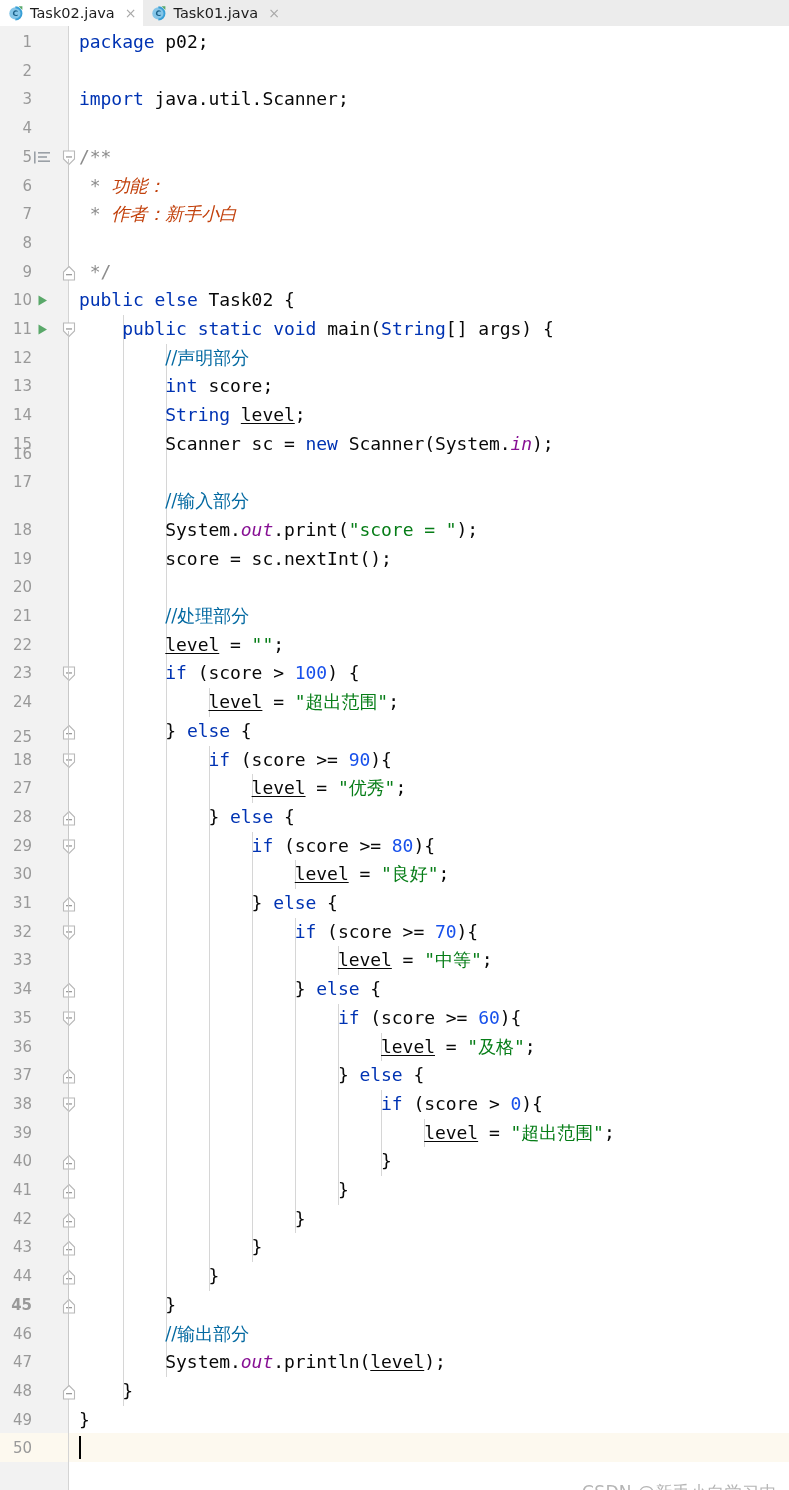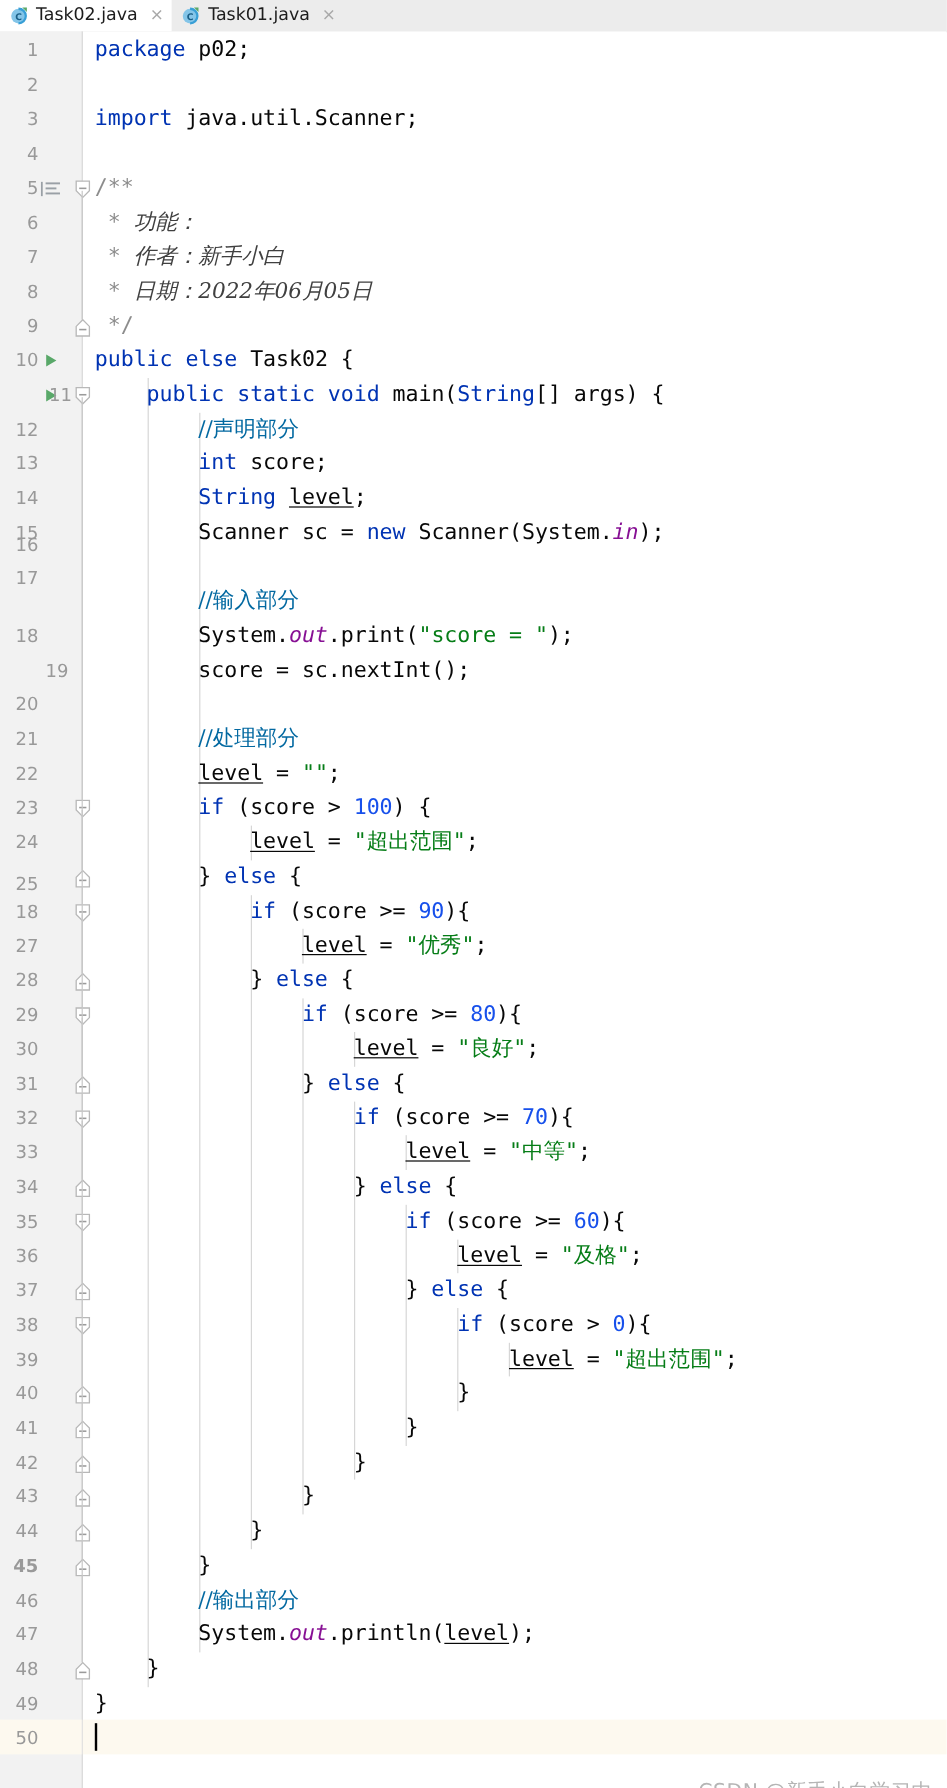--- a/index.html
+++ b/index.html
@@ -160,21 +160,21 @@
     position: absolute;
     width: 1px;
     background: #d6d6d6;
   }
 
   
   .kw   { color: #0033b3; }
   .num  { color: #1750eb; }
   .str  { color: #067d17; }
   .cmt  { color: #0369a1; font-family: "DejaVu Serif", serif; }
-  .jdoc { color: #404040; font-style: italic; font-family: "DejaVu Serif", serif; }
+  .jdoc { color: #c2410c; font-style: italic; font-family: "DejaVu Serif", serif; }
   .jdoc-ast { color: #8c8c8c; font-style: normal; font-family: "DejaVu Sans Mono", monospace; }
   .stat { color: #871094; font-style: italic; }
   .fld  { text-decoration: underline; text-underline-offset: 2px; }
 
   
   #watermark {
     position: absolute;
     right: 12px;
     top: 1455px;
     font-family: "DejaVu Sans", sans-serif;
@@ -398,29 +398,29 @@
       <div class="ln" style="top: 2px;">1</div>
       <div class="ln" style="top: 30.7px;">2</div>
       <div class="ln" style="top: 59.4px;">3</div>
       <div class="ln" style="top: 88.1px;">4</div>
       <div class="ln" style="top: 116.8px;">5</div>
       <div class="ln" style="top: 145.5px;">6</div>
       <div class="ln" style="top: 174.2px;">7</div>
       <div class="ln" style="top: 202.9px;">8</div>
       <div class="ln" style="top: 231.6px;">9</div>
       <div class="ln" style="top: 260.3px;">10</div>
-      <div class="ln" style="top: 289px; padding-left: 28px;">11</div>
+      <div class="ln" style="top: 289px;">11</div>
       <div class="ln" style="top: 317.7px;">12</div>
       <div class="ln" style="top: 346.4px;">13</div>
       <div class="ln" style="top: 375.1px;">14</div>
       <div class="ln" style="top: 403.8px;">15</div>
       <div class="ln" style="top: 414px;">16</div>
       <div class="ln" style="top: 442px;">17</div>
       <div class="ln" style="top: 489.9px;">18</div>
-      <div class="ln" style="top: 518.6px; padding-left: 25px;">19</div>
+      <div class="ln" style="top: 518.6px;">19</div>
       <div class="ln" style="top: 547.3px;">20</div>
       <div class="ln" style="top: 576px;">21</div>
       <div class="ln" style="top: 604.7px;">22</div>
       <div class="ln" style="top: 633.4px;">23</div>
       <div class="ln" style="top: 662.1px;">24</div>
       <div class="ln" style="top: 697px;">25</div>
       <div class="ln" style="top: 719.5px;">18</div>
       <div class="ln" style="top: 748.2px;">27</div>
       <div class="ln" style="top: 776.9px;">28</div>
       <div class="ln" style="top: 805.6px;">29</div>
@@ -446,21 +446,20 @@
       <div class="ln" style="top: 1379.6px;">49</div>
       <div class="ln" style="top: 1408.3px;">50</div>
     </div>
 
   <div id="code">
       <div class="line" style="top: 2px;"><span class="kw">package</span> p02;</div>
       <div class="line" style="top: 59.4px;"><span class="kw">import</span> java.util.Scanner;</div>
       <div class="line" style="top: 116.8px;"><span class="jdoc-ast">/**</span></div>
       <div class="line" style="top: 145.5px;"> <span class="jdoc-ast">* </span><span class="jdoc">功能：</span></div>
       <div class="line" style="top: 174.2px;"> <span class="jdoc-ast">* </span><span class="jdoc">作者：新手小白</span></div>
-      <div class="line" style="top: 202.9px;"> <span class="jdoc-ast">* </span><span class="jdoc">日期：2022年06月05日</span></div>
       <div class="line" style="top: 231.6px;"> <span class="jdoc-ast">*/</span></div>
       <div class="line" style="top: 260.3px;"><span class="kw">public</span> <span class="kw">else</span> Task02 {</div>
       <div class="line" style="top: 289px;">    <span class="kw">public</span> <span class="kw">static</span> <span class="kw">void</span> main(<span class="kw">String</span>[] args) {</div>
       <div class="line" style="top: 317.7px;">        <span class="cmt">//声明部分</span></div>
       <div class="line" style="top: 346.4px;">        <span class="kw">int</span> score;</div>
       <div class="line" style="top: 375.1px;">        <span class="kw">String</span> <span class="fld">level</span>;</div>
       <div class="line" style="top: 403.8px;">        Scanner sc = <span class="kw">new</span> Scanner(System.<span class="stat">in</span>);</div>
       <div class="line" style="top: 461.2px;">        <span class="cmt">//输入部分</span></div>
       <div class="line" style="top: 489.9px;">        System.<span class="stat">out</span>.print(<span class="str">"score = "</span>);</div>
       <div class="line" style="top: 518.6px;">        score = sc.nextInt();</div>

